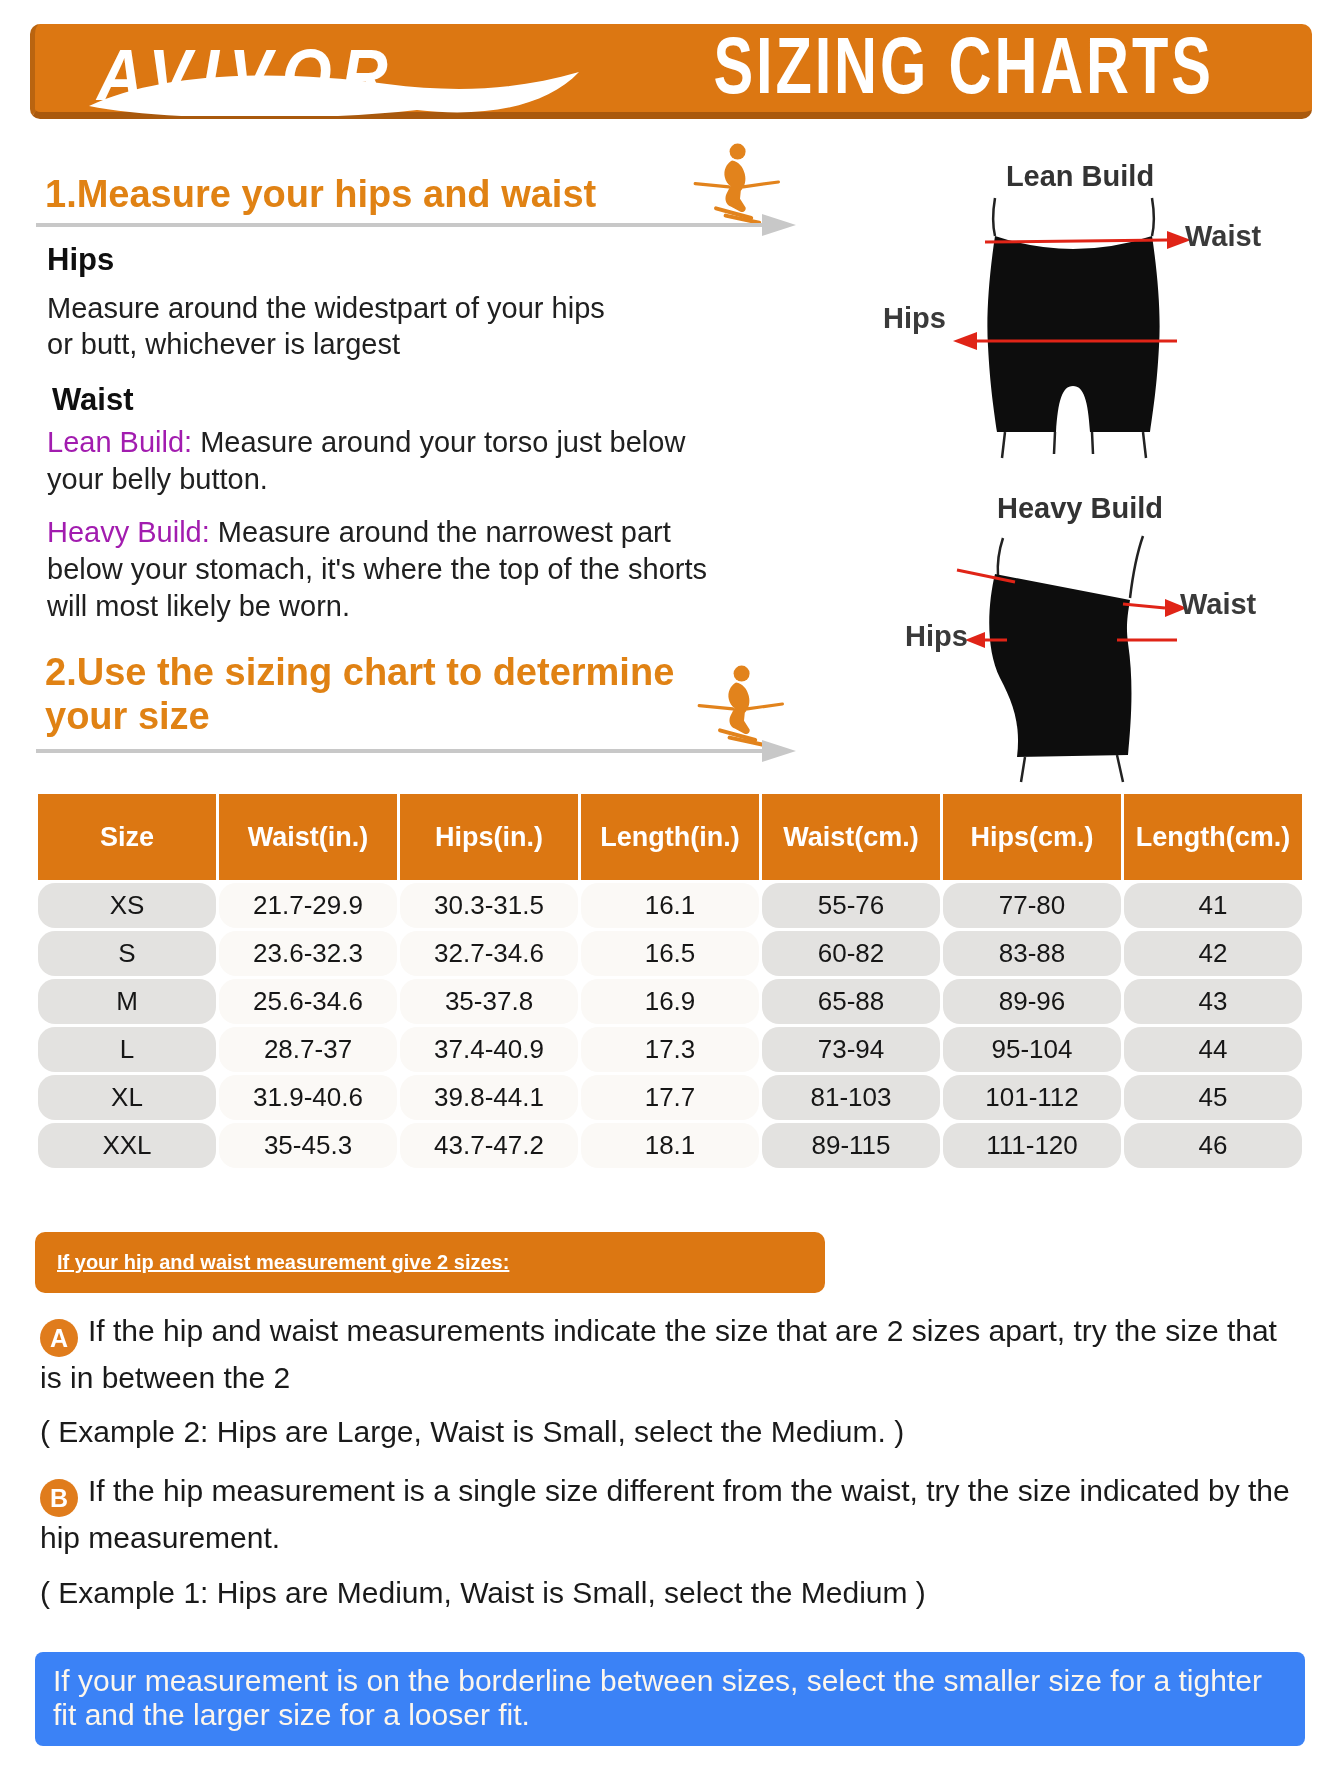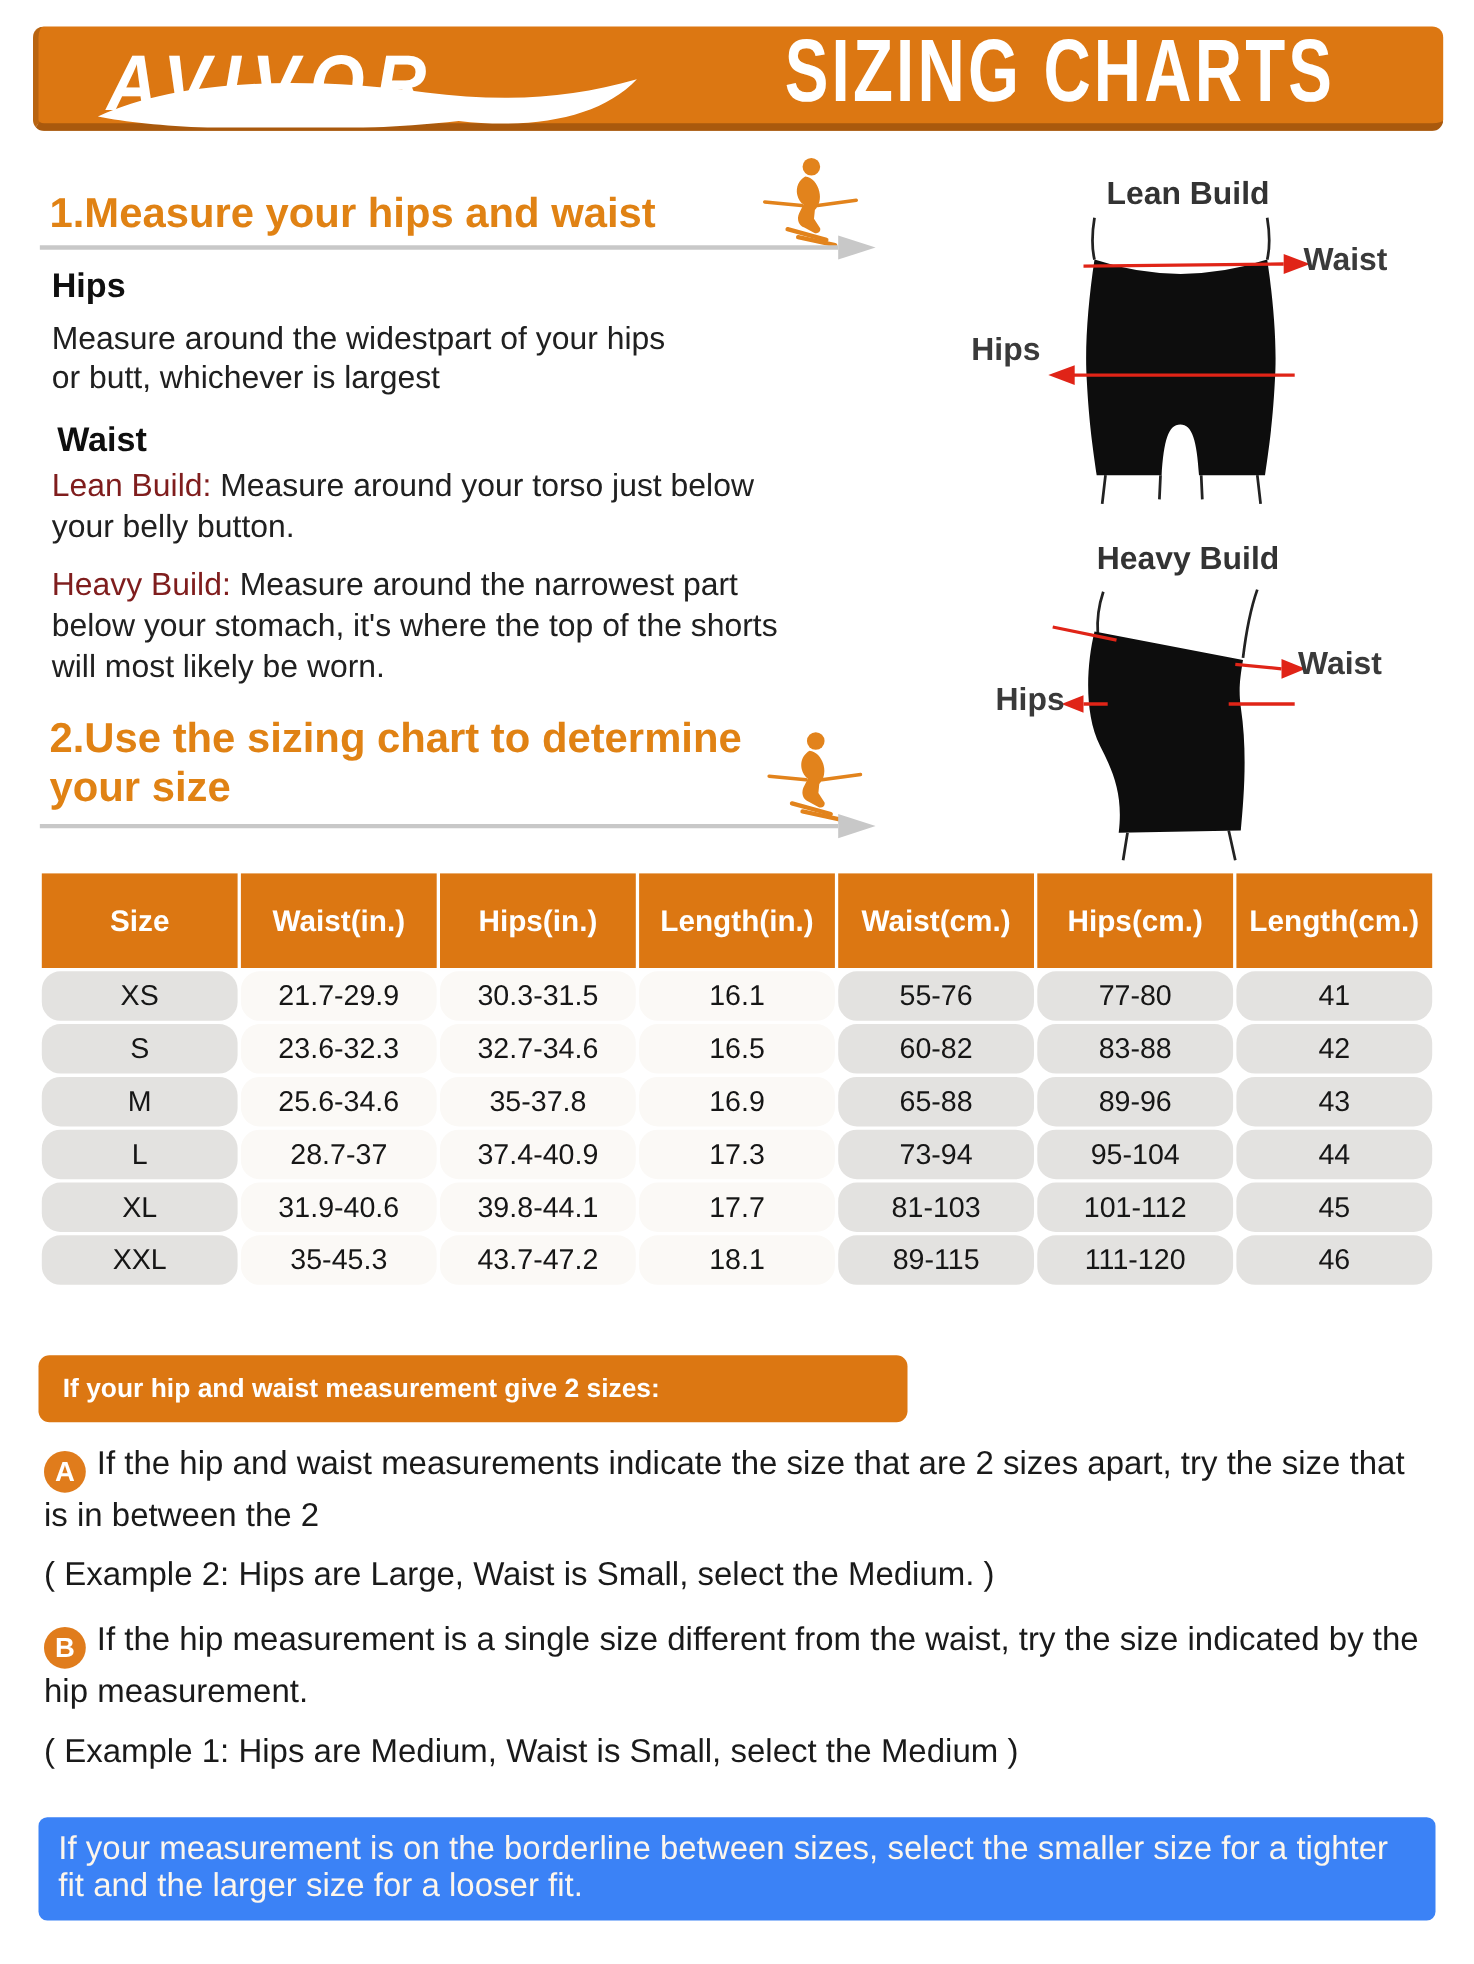--- a/index.html
+++ b/index.html
@@ -29,21 +29,21 @@
   .skier1{left:692px;top:142px;}
   .skier2{left:696px;top:664px;}
 
   .sub-h{position:absolute;font-size:31px;font-weight:700;color:#0f0f0f;}
   .hips-h{left:47px;top:242px;}
   .waist-h{left:52px;top:382px;}
   .para{position:absolute;font-size:29px;line-height:36px;color:#202020;}
   .hips-p{left:47px;top:290px;width:580px;}
   .lean-p{left:47px;top:424px;width:650px;line-height:37px;}
   .heavy-p{left:47px;top:514px;width:690px;line-height:37px;}
-  .lead{color:#7f1d1d;}
+  .lead{color:#a21caf;}
 
   
   .fig{position:absolute;left:845px;width:470px;}
   .fig1{top:160px;height:310px;}
   .fig2{top:492px;height:300px;}
   .fig-title{width:100%;text-align:center;font-size:29px;font-weight:700;color:#333;}
   .fig svg.draw{position:absolute;left:0;}
   .fig1 svg.draw{top:36px;}
   .fig2 svg.draw{top:36px;}
   .dlabel{position:absolute;font-size:29px;font-weight:700;color:#3a3a3a;}
@@ -56,22 +56,22 @@
   table.sizes{position:absolute;left:35px;top:791px;width:1270px;border-collapse:separate;
               border-spacing:3px;table-layout:fixed;}
   table.sizes th{background:#dc7712;color:#fff;font-weight:700;font-size:27px;height:86px;
                  text-align:center;vertical-align:middle;padding:0;}
   table.sizes td{font-size:26px;color:#161616;height:45px;text-align:center;vertical-align:middle;padding:0;border-radius:17px;}
   td.c-gray{background:#e3e2e0;}
   td.c-light{background:#fbf9f6;}
 
   
   .banner2{position:absolute;left:35px;top:1232px;width:790px;height:61px;background:#dc7712;
-           border-radius:10px;box-sizing:border-box;color:#fff;font-size:24px;font-weight:700;
-           line-height:61px;padding-left:22px;white-space:nowrap;}
+           border-radius:10px;box-sizing:border-box;color:#fff;font-size:20px;font-weight:700;
+           line-height:61px;padding-left:22px;white-space:nowrap;text-decoration:underline;}
   .note{position:absolute;left:40px;width:1255px;font-size:30px;line-height:41px;color:#1a1a1a;}
   .note-a{top:1310px;}
   .note-b{top:1470px;}
   .badge{display:inline-block;width:38px;height:38px;border-radius:50%;background:#e07c1c;color:#fff;
          font-size:25px;font-weight:700;text-align:center;line-height:38px;vertical-align:-6px;
          margin-right:10px;}
   .example{position:absolute;left:40px;font-size:30px;color:#1a1a1a;}
   .ex2{top:1415px;}
   .ex1{top:1576px;}
   .banner3{position:absolute;left:35px;top:1652px;width:1270px;background:#3b82f6;border-radius:8px;

